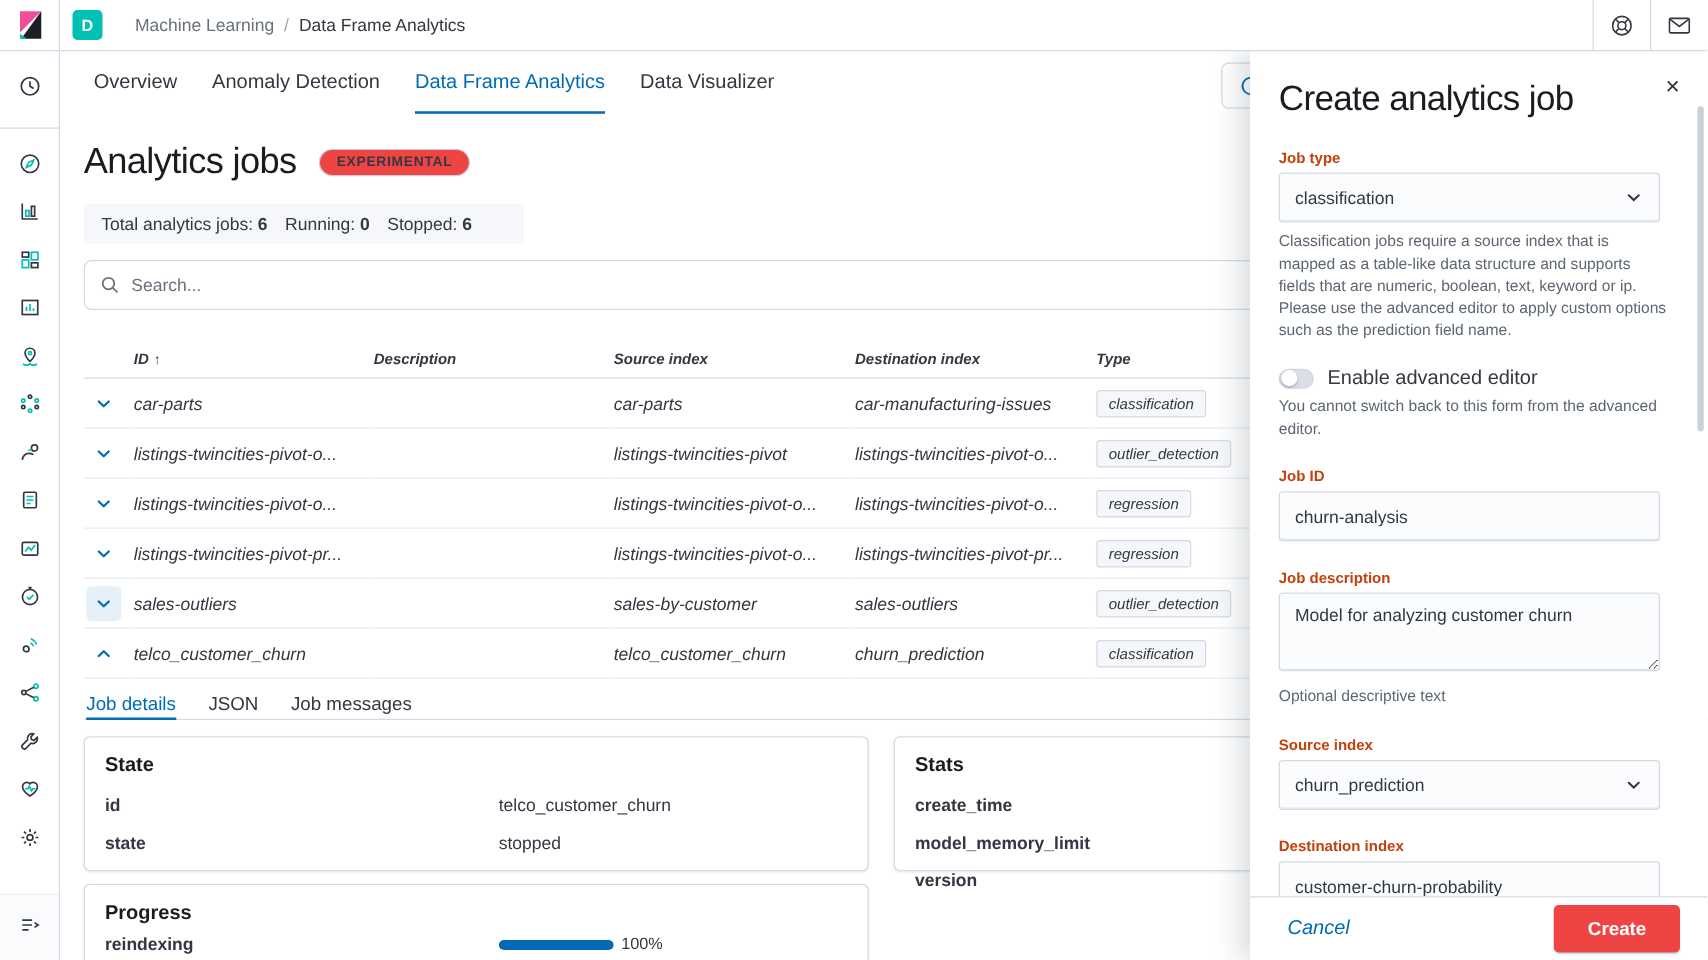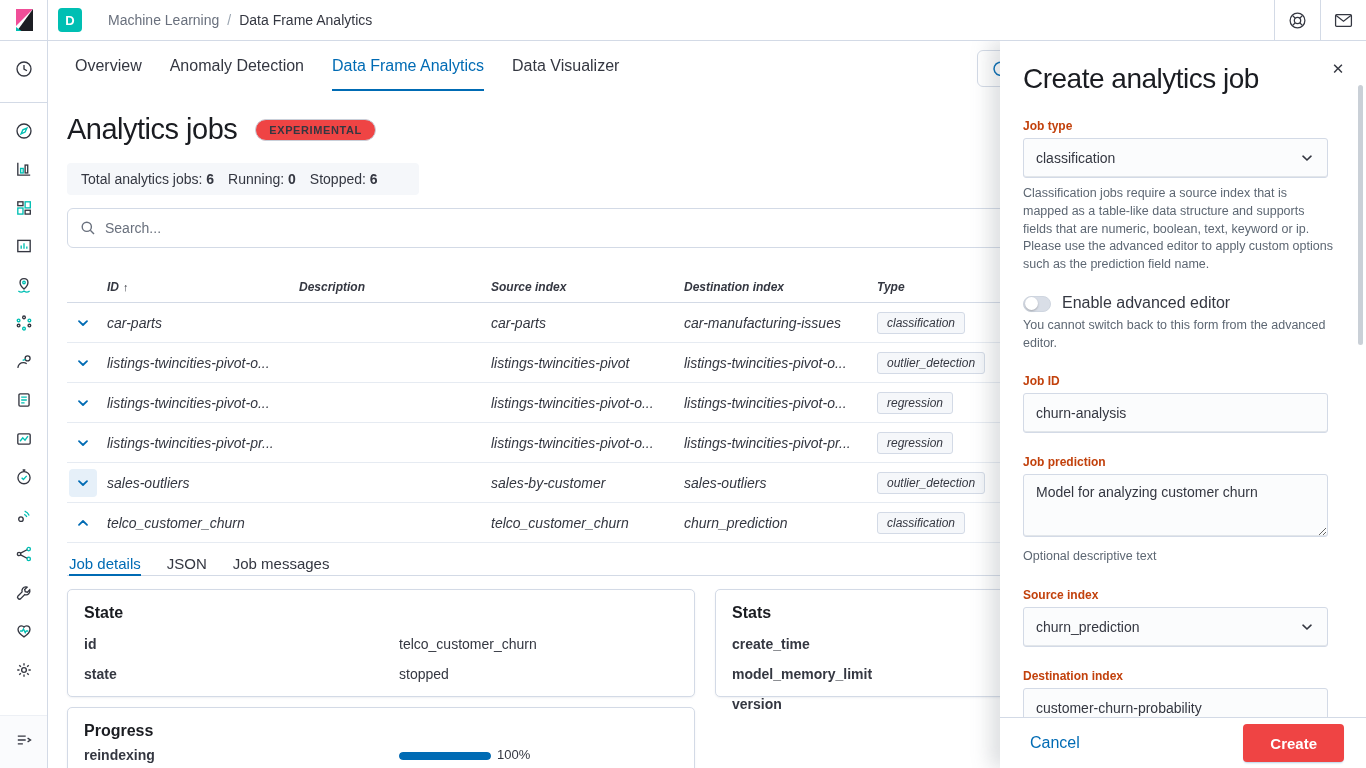--- a/index.html
+++ b/index.html
@@ -102,30 +102,30 @@
   .f-group.first { margin-top:0; }
   .f-select, .f-input { width:305px; height:40px; border:1px solid #D3DAE6; border-radius:3px; background:#fbfcfd;
     font-size:14px; color:#343741; display:flex; align-items:center; padding:0 12px;
     box-shadow:inset 0 -1px 0 rgba(152,162,179,.25); }
   .f-select { justify-content:space-between; cursor:pointer; }
   input.f-input { font-family:"Liberation Sans","DejaVu Sans",sans-serif; outline:none; display:block; }
   textarea.f-area { width:305px; height:63px; border:1px solid #D3DAE6; border-radius:3px; background:#fbfcfd;
     font-size:14px; color:#343741; padding:9px 12px; resize:vertical; outline:none;
     font-family:"Liberation Sans","DejaVu Sans",sans-serif; box-shadow:inset 0 -1px 0 rgba(152,162,179,.25); }
   .f-help { font-size:12.5px; line-height:1.42; color:#5d6773; margin-top:7px; width:312px; }
-  .toggle-row { display:flex; align-items:flex-end; margin-top:20px; gap:11px; }
+  .toggle-row { display:flex; align-items:center; margin-top:20px; gap:11px; }
   .toggle { width:28px; height:16px; border-radius:9px; background:#d9dee7; position:relative; cursor:pointer;
     border:1px solid #cfd6e0; }
   .toggle .knob { position:absolute; top:0.5px; left:1px; width:13px; height:13px; border-radius:50%; background:#fff;
     box-shadow:0 1px 2px rgba(0,0,0,.25); }
   .toggle-label { font-size:16px; color:#343741; }
   .toggle-help { font-size:12.5px; line-height:1.42; color:#5d6773; margin-top:5px; width:312px; }
   .fly-footer { position:absolute; left:0; right:0; bottom:0; height:51px; border-top:1px solid #D3DAE6;
     background:#fff; display:flex; align-items:center; justify-content:space-between; padding:0 22px 0 30px; }
-  .cancel-link { color:#006BB4; font-size:16px; cursor:pointer; }
+  .cancel-link { color:#006BB4; font-size:16px; cursor:pointer;font-style:italic; }
   .create-btn { background:#ef4444; color:#fff; font-size:15px; font-weight:bold; border:none; border-radius:4px;
     height:38px; padding:0 27px; cursor:pointer; box-shadow:0 2px 2px -1px rgba(0,107,180,.3);
     font-family:"Liberation Sans","DejaVu Sans",sans-serif; }
   .fly-scroll { position:absolute; right:3px; top:44px; width:5px; height:260px; background:#a7b1bd; border-radius:3px; opacity:.6; }
 </style>
 </head>
 <body>
 
 <div class="header">
   <div class="logo-cell">
@@ -494,21 +494,21 @@
     <div class="toggle-label">Enable advanced editor</div>
   </div>
   <div class="toggle-help">You cannot switch back to this form from the advanced editor.</div>
 
   <div class="f-group">
     <div class="f-label">Job ID</div>
     <input class="f-input" type="text" value="churn-analysis" style="">
   </div>
 
   <div class="f-group">
-    <div class="f-label">Job prediction</div>
+    <div class="f-label">Job description</div>
     <textarea class="f-area" style="">Model for analyzing customer churn</textarea>
     <div class="f-help">Optional descriptive text</div>
   </div>
 
   <div class="f-group">
     <div class="f-label">Source index</div>
     <div class="f-select">
       <span>churn_prediction</span>
       <svg width="16" height="16" viewBox="0 0 16 16" fill="none" stroke="#343741" stroke-width="1.6" stroke-linecap="round">
         <path d="M4 6.2L8 10l4-3.8"></path>

